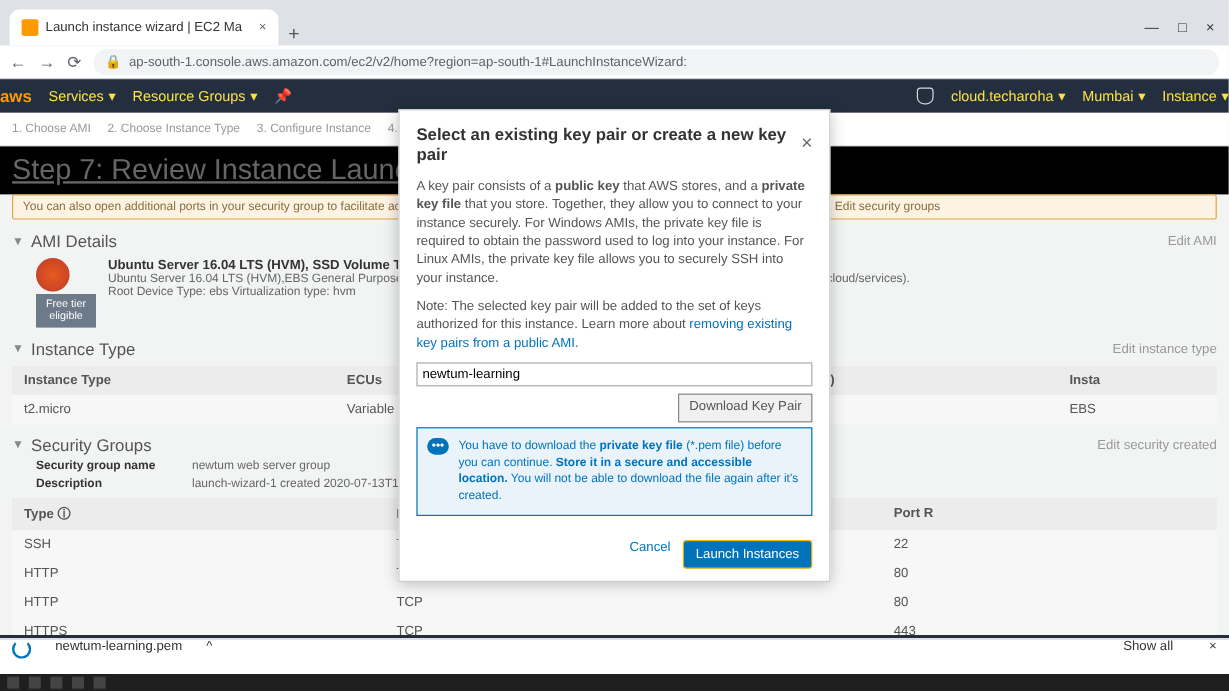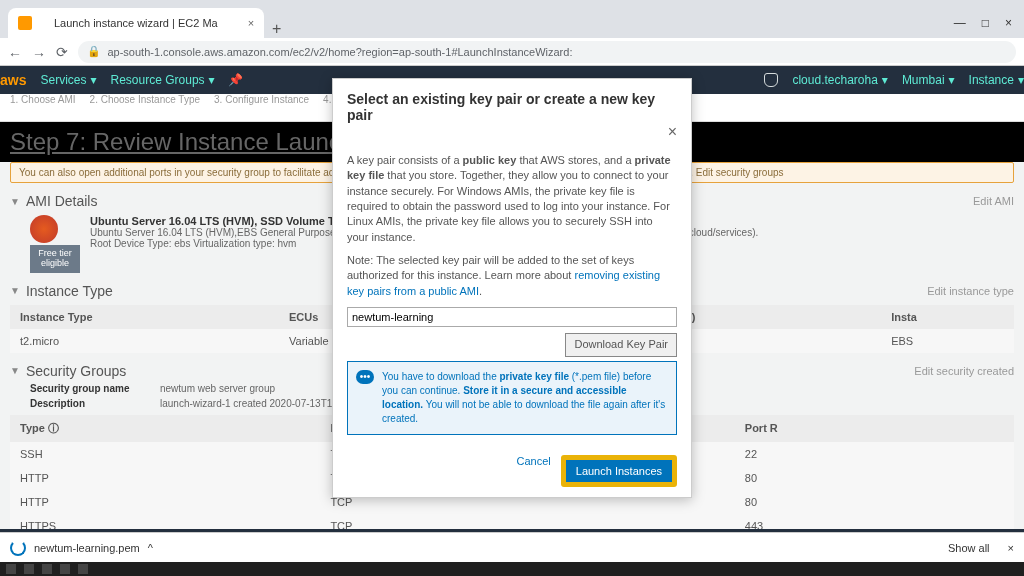--- a/index.html
+++ b/index.html
@@ -1,71 +1,71 @@
 <!DOCTYPE html>
 <html><head>
 <meta charset="utf-8">
 <style>
 * { margin: 0; padding: 0; box-sizing: border-box; font-family: "Amazon Ember", Arial, sans-serif; }
 body { background: #f2f3f3; font-size: 12px; color: #333; overflow: hidden; }
 .browser-chrome { background: #dee1e6; height: 38px; display: flex; align-items: flex-end; }
-.tab { background: #fff; height: 30px; border-radius: 8px 8px 0 0; display: flex; align-items: center; padding: 0 10px; margin-left: 8px; font-size: 11px; gap: 22px; }
+.tab { background: #fff; height: 30px; border-radius: 8px 8px 0 0; display: flex; align-items: center; padding: 0 10px; margin-left: 8px; font-size: 11px; gap: 6px; }
 .tab .fav { width: 14px; height: 14px; background: #ff9900; border-radius: 2px; }
 .tab-close { color: #666; cursor: pointer; margin-left: 8px; }
 .tab-add { margin-left: 8px; color: #555; font-size: 16px; cursor: pointer; }
 .browser-window-ctrl { margin-left: auto; display: flex; gap: 16px; padding: 0 12px 8px 0; color: #333; }
 .addr-bar { background: #fff; height: 28px; display: flex; align-items: center; padding: 0 8px; gap: 10px; border-bottom: 1px solid #ccc; }
 .addr-bar .nav-icon { color: #5f6368; font-size: 14px; cursor: pointer; }
 .addr-field { flex: 1; background: #f1f3f4; border-radius: 12px; height: 22px; display: flex; align-items: center; padding: 0 10px; font-size: 11px; color: #5f6368; gap: 6px; }
 .aws-header { background: #232f3e; height: 28px; display: flex; align-items: center; color: #fff; font-size: 12px; padding: 0 0; gap: 14px; }
 .aws-logo { font-weight: bold; font-size: 14px; color: #ff9900; }
-.aws-header .menu { cursor: pointer; display: flex; align-items: center; gap: 4px; color: #5eead4; }
+.aws-header .menu { cursor: pointer; display: flex; align-items: center; gap: 4px; color: #fde047; }
 .aws-header .spacer { flex: 1; }
 .aws-header .bell { width: 14px; height: 14px; border: 1px solid #d5dbdb; border-radius: 3px 3px 6px 6px; }
-.wizard-steps { background: #fff; height: 28px; display: flex; padding: 0 10px; gap: 14px; font-size: 10px; color: #999; border-bottom: 1px solid #ddd; }
+.wizard-steps { background: #fff; height: 28px; display: flex; align-items: center; padding: 0 10px; gap: 14px; font-size: 10px; color: #999; border-bottom: 1px solid #ddd; }
 .wizard-steps .step.active { color: #0073bb; border-bottom: 2px solid #0073bb; padding-bottom: 4px; }
 .page-title { font-size: 24px; color: #666; padding: 6px 10px; background: #000000; text-decoration: underline; }
 .warn-banner { margin: 0 10px; background: #fdf3e5; border: 1px solid #e6a23c; border-radius: 2px; padding: 4px 8px; font-size: 10px; color: #8a6d3b; }
 .section { margin: 10px; }
 .section-head { display: flex; align-items: center; font-size: 14px; color: #555; }
 .section-head .caret { margin-right: 6px; color: #888; font-size: 10px; }
 .section-head .edit { margin-left: auto; font-size: 11px; color: #999; cursor: pointer; }
 .ami-row { display: flex; gap: 10px; margin: 6px 0 0 20px; }
 .ami-icon { width: 28px; height: 28px; background: radial-gradient(circle,#e55b1f,#c0392b); border-radius: 50%; }
 .ami-badge { background: #6c7a89; color: #fff; font-size: 9px; padding: 4px; text-align: center; width: 50px; margin-top: 2px; line-height: 1.1; }
 .ami-text { font-size: 10px; color: #666; }
 .ami-text b { color: #333; font-size: 11px; }
 table.grid { width: 100%; border-collapse: collapse; font-size: 11px; margin-top: 6px; }
 table.grid th { background: #ececec; text-align: left; padding: 6px 10px; color: #555; font-weight: bold; }
 table.grid td { background: #f7f7f7; padding: 6px 10px; color: #555; }
 .sg-meta { font-size: 10px; color: #666; margin: 4px 0 4px 20px; }
 .sg-meta b { display: inline-block; width: 130px; color: #333; }
 .aws-footer { position: fixed; bottom: 29px; left: 0; right: 0; background: #232f3e; color: #ccc; height: 18px; display: flex; align-items: center; padding: 0 10px; font-size: 10px; gap: 10px; }
 .aws-footer .right { margin-left: auto; display: flex; gap: 12px; }
-.dl-bar { position: fixed; bottom: 14px; left: 0; right: 0; background: #fff; height: 30px; display: flex; align-items: center; padding: 0 10px; border-top: 1px solid #ccc; font-size: 11px; gap: 8px; }
+.dl-bar { position: fixed; bottom: 14px; left: 0; right: 0; background: #fff; height: 30px; display: flex; padding: 0 10px; border-top: 1px solid #ccc; font-size: 11px; gap: 20px; }
 .dl-icon { width: 16px; height: 16px; border: 2px solid #0073bb; border-radius: 50%; border-top-color: transparent; }
 .dl-bar .showall { margin-left: auto; color: #333; cursor: pointer; }
 .taskbar { position: fixed; bottom: 0; left: 0; right: 0; background: #1f1f1f; height: 14px; display: flex; align-items: center; padding: 0 6px; gap: 8px; }
 .taskbar .tb { width: 10px; height: 10px; background: #444; }
 .modal-backdrop { position: fixed; inset: 0; display: flex; align-items: center; justify-content: center; }
 .modal { background: #fff; width: 360px; border: 1px solid #ccc; box-shadow: 0 2px 12px rgba(0,0,0,.25); font-size: 11px; position: relative; }
-.modal-head { padding: 12px 14px; display: flex; align-items: center; flex-direction: column; }
+.modal-head { padding: 12px 14px; display: flex; align-items: center; }
 .modal-head h3 { font-size: 14px; color: #333; }
 .modal-close { margin-left: auto; font-size: 16px; color: #666; cursor: pointer; }
 .modal-body { padding: 0 14px 10px; color: #555; line-height: 1.4; }
 .modal-body p { margin-bottom: 8px; }
 .modal-body a { color: #0073bb; }
 .modal select, .modal input[type=text] { width: 100%; border: 1px solid #aaa; padding: 3px 4px; font-size: 11px; margin-bottom: 6px; }
 .modal label { font-weight: bold; color: #333; display: block; margin-bottom: 2px; }
 .dl-key { float: right; border: 1px solid #888; background: #f0f0f0; padding: 3px 8px; font-size: 11px; cursor: pointer; }
 .info-box { clear: both; border: 1px solid #0073bb; background: #eaf3fa; padding: 8px; margin-top: 28px; display: flex; gap: 8px; font-size: 10px; color: #0073bb; }
 .info-dots { width: 18px; height: 14px; background: #0073bb; border-radius: 7px; color: #fff; text-align: center; font-size: 10px; flex-shrink: 0; }
 .modal-foot { padding: 10px 14px; display: flex; justify-content: flex-end; gap: 10px; }
 .modal-foot .cancel { color: #0073bb; cursor: pointer; }
-.modal-foot .launch { background: #0073bb; color: #fff; padding: 5px 10px; border-radius: 3px; border: 5px solid #eab308; font-size: 11px; cursor: pointer; }
+.modal-foot .launch { background: #0073bb; color: #fff; padding: 5px 10px; border-radius: 3px; border: 1px solid #eab308; font-size: 11px; cursor: pointer; }
 </style>
 </head>
 <body>
 
 <div class="browser-chrome">
   <div class="tab">
     <span class="fav"></span>
     <span>Launch instance wizard | EC2 Ma</span>
     <span class="tab-close">×</span>
   </div>

